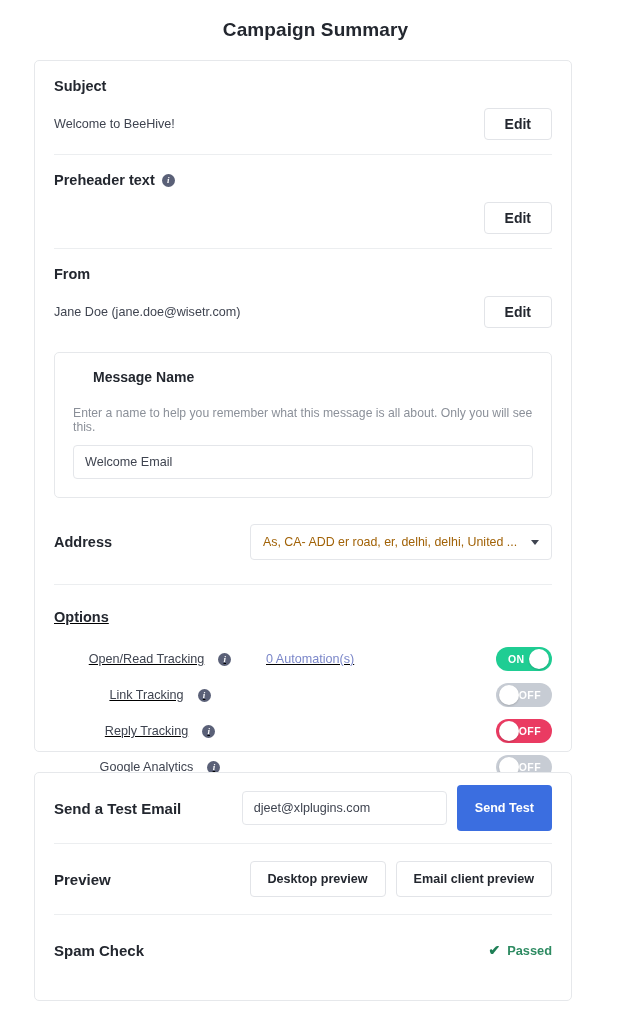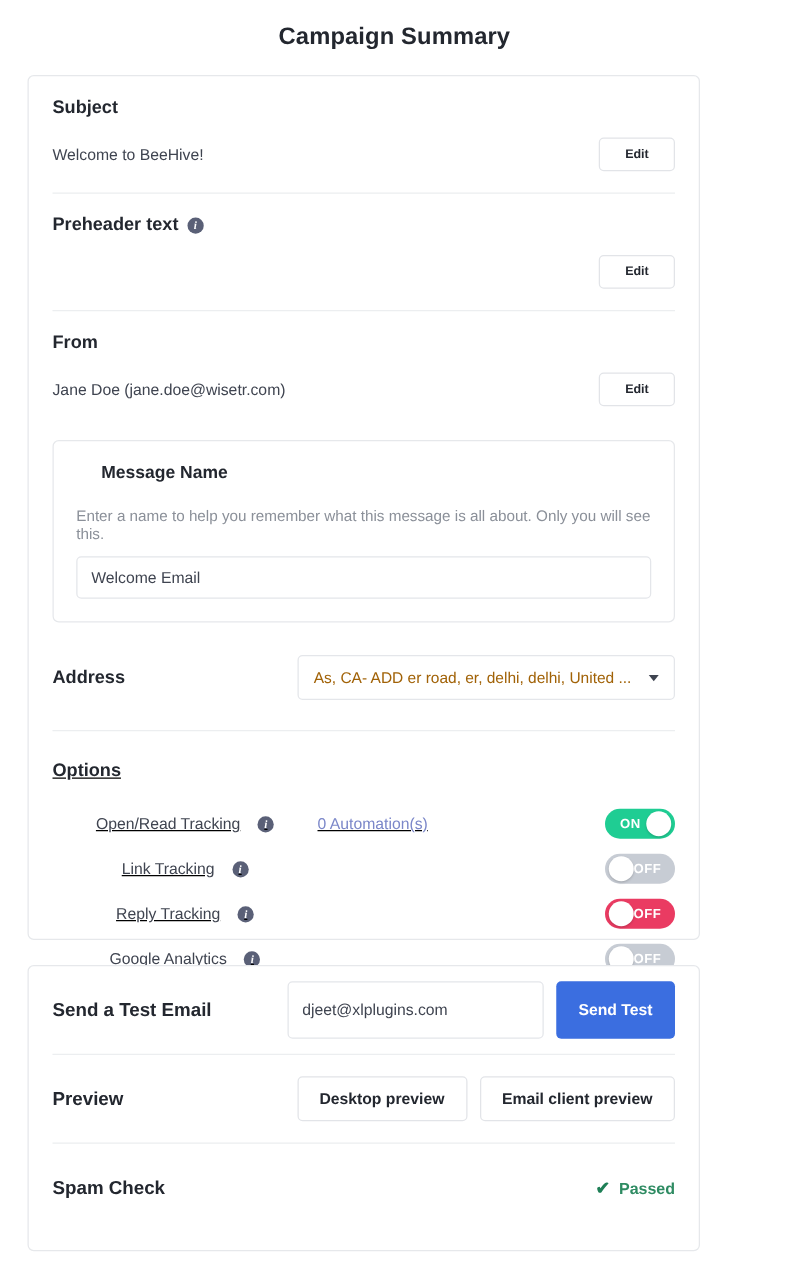--- a/index.html
+++ b/index.html
@@ -25,21 +25,21 @@
     font-size: 19px;
     font-weight: bold;
     color: #23272f;
     letter-spacing: .1px;
     padding-top: 19px;
     padding-bottom: 0;
   }
 
   .card {
     position: absolute;
-    left: 22px;
+    left: 34px;
     width: 538px;
     background: #ffffff;
     border: 1px solid #e6e8eb;
     border-radius: 5px;
   }
 
   #card-main  { top: 60px;  height: 692px; }
   #card-tools { top: 772px; height: 229px; }
 
   
@@ -76,21 +76,21 @@
     font-family: "Liberation Serif", serif;
     display: inline-flex;
     align-items: center;
     justify-content: center;
     line-height: 1;
     flex: none;
   }
 
   
   .btn-edit {
-    font-size: 10px;
+    font-size: 14px;
     font-weight: bold;
     color: #23272f;
     background: #ffffff;
     border: 1px solid #e2e4e8;
     border-radius: 4px;
     padding: 7px 20px;
     cursor: pointer;
     font-family: "Liberation Sans", sans-serif;
   }
 
@@ -238,21 +238,21 @@
     align-items: center;
     justify-content: space-between;
     padding: 0 19px;
     height: 70px;
   }
   .tool-label {
     font-size: 15px;
     font-weight: bold;
     color: #23272f;
   }
-  .tool-right { display: flex; gap: 10px; }
+  .tool-right { display: flex; align-items: center; gap: 10px; }
 
   .email-input {
     width: 205px;
     border: 1px solid #e4e6ea;
     border-radius: 4px;
     padding: 9px 11px;
     font-size: 12.6px;
     color: #3f4450;
     font-family: "Liberation Sans", sans-serif;
     outline: none;

